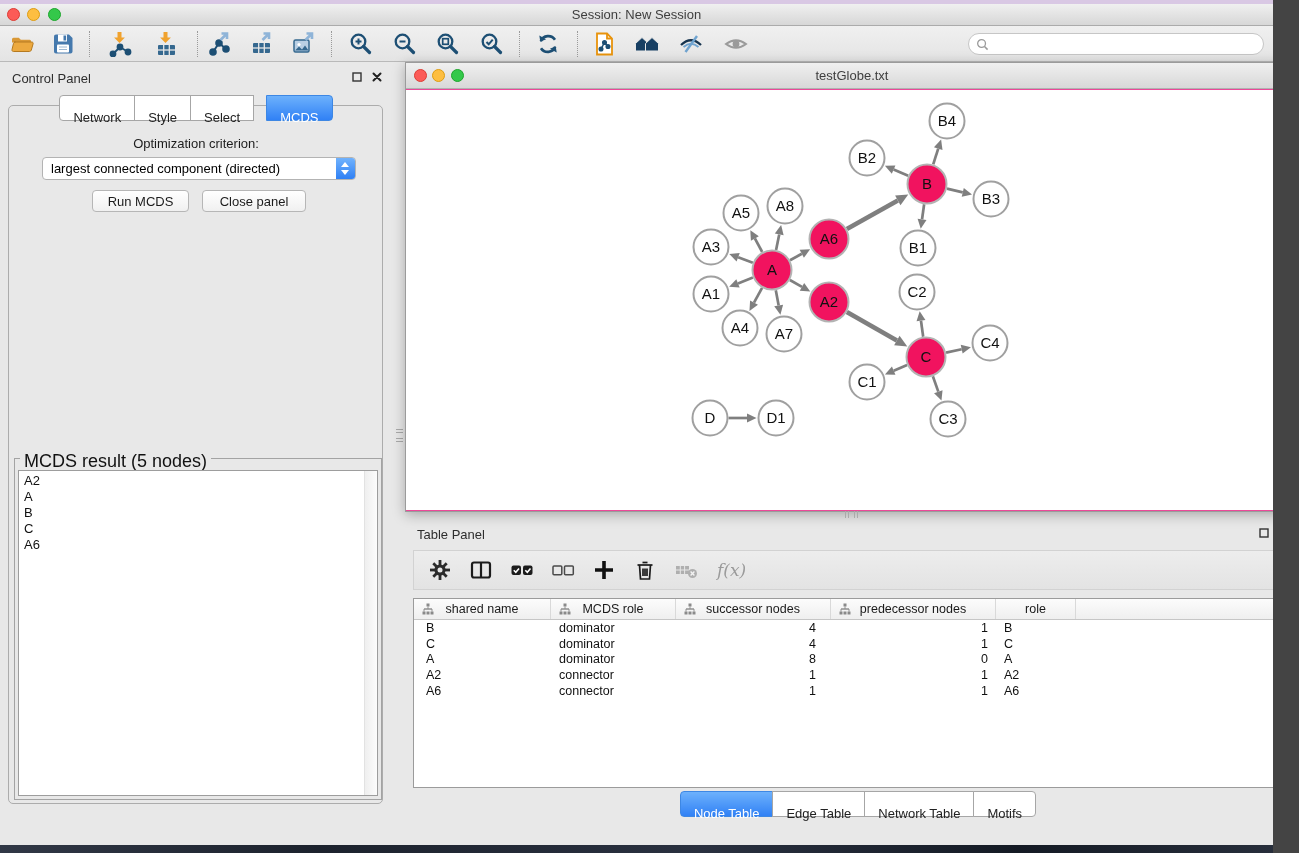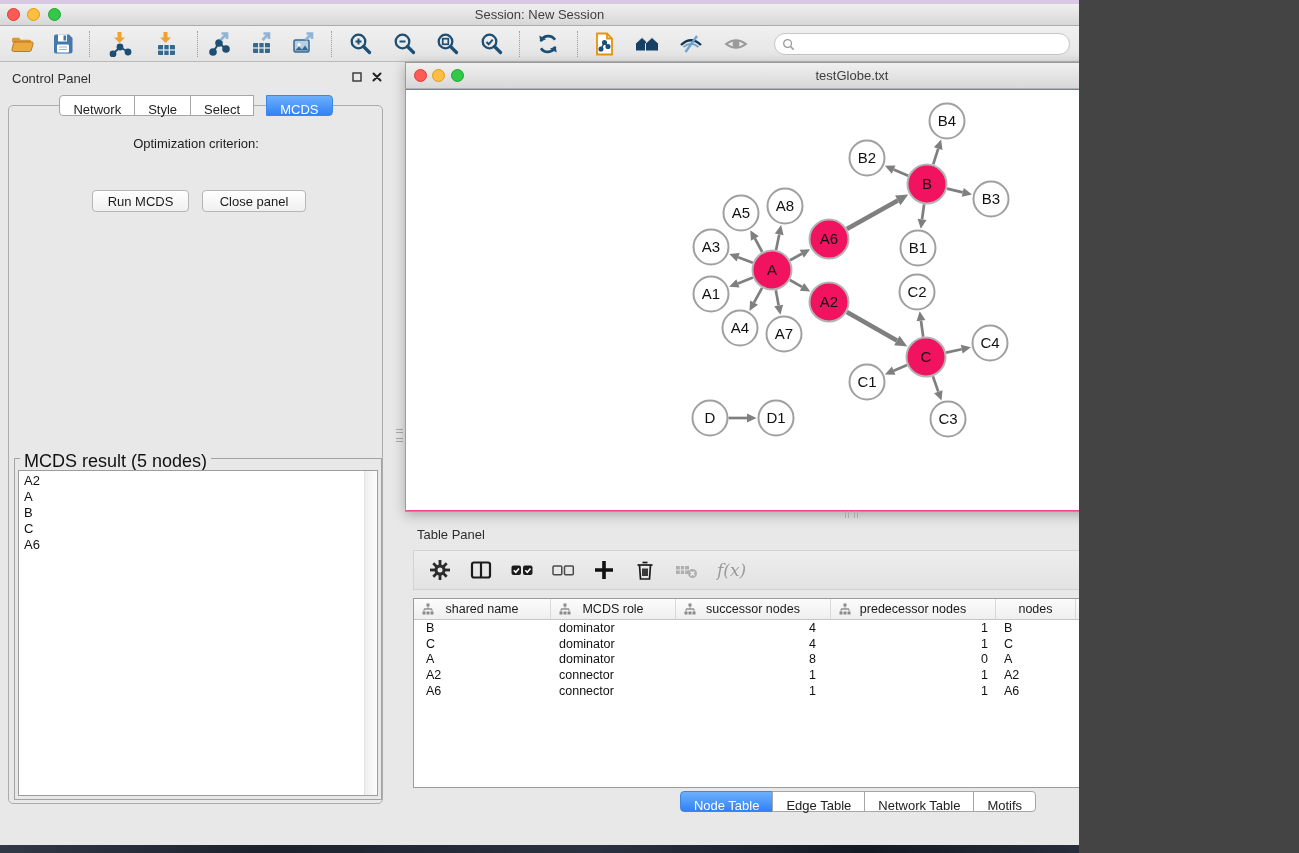--- a/index.html
+++ b/index.html
@@ -1,17 +1,17 @@
 <!DOCTYPE html>
 <html><head>
 <meta charset="utf-8">
 <style>
   * { margin:0; padding:0; box-sizing:border-box; }
   html,body { background:#444; }
-  #screen { position:relative; width:1079px; height:853px; overflow:hidden;
+  #screen { position:relative; width:1273px; height:853px; overflow:hidden;
     font-family:"Liberation Sans","DejaVu Sans",sans-serif; background:#e8e8e8; }
   
   #desktop-top { position:absolute; top:0; left:0; right:0; height:4px; background:#d9c8e4; }
   #desktop-bottom { position:absolute; bottom:0; left:0; right:0; height:8px;
     background:linear-gradient(90deg,#313846,#1c222d 25%,#2a3140 55%,#141a24 80%,#272e3b); }
   
   #titlebar { position:absolute; top:4px; left:0; right:0; height:22px;
     background:linear-gradient(#f0f0f0,#d7d7d7); border-bottom:1px solid #ababab; }
   #titlebar .title { text-align:center; line-height:21px; font-size:13px; color:#3e3e3e; }
   .tl { width:13px; height:13px; border-radius:50%; position:absolute; top:4px; }
@@ -27,21 +27,21 @@
   .tb-sep { position:absolute; top:5px; height:26px; width:0; border-left:1px dotted #9a9a9a; }
   #search-box { position:absolute; right:9px; top:7px; width:296px; height:22px;
     border-radius:12px; background:#fff; border:1px solid #c6c6c6; display:flex; align-items:center; padding-left:7px; }
   
   #content { position:absolute; top:62px; left:0; right:0; height:750px; background:#e8e8e8; }
   
   #control-panel { position:absolute; left:0; top:0; width:392px; height:750px; }
   .panel-title { position:absolute; left:12px; top:9px; font-size:13px; color:#2d2d2d; }
   .ph-icons { position:absolute; right:10px; top:10px; display:flex; gap:10px; align-items:center; }
   .cp-tabs { position:absolute; left:0; width:392px; top:33px; display:flex; justify-content:center; z-index:2; }
-  .seg-tab { height:21px; line-height:20px; padding:4px 13px; font-size:13px; background:#fff;
+  .seg-tab { height:21px; line-height:20px; padding:12px 13px; font-size:13px; background:#fff;
     border:1px solid #a6a6a6; margin-left:-1px; color:#222; }
   .seg-tab:first-child { border-radius:4px 0 0 4px; margin-left:0; }
   .seg-tab:last-child { border-radius:0 4px 4px 0; }
   .seg-tab.selected { background:linear-gradient(#6db1fc,#3181f5); color:#fff; border-color:#3d87e4;margin-left:12px; }
   #cp-box { position:absolute; left:8px; right:9px; top:43px; bottom:8px;
     border:1px solid #acacac; border-radius:5px; }
   #opt-label { position:absolute; left:0; width:392px; top:74px; text-align:center; font-size:13px; color:#1c1c1c; }
   #criterion { position:absolute; left:42px; top:95px; width:314px; height:23px; background:#fff;
     border:1px solid #b3b3b3; border-radius:4px; font-size:13px; display:flex; align-items:center; }
   #criterion .val { flex:1; padding-left:8px; white-space:nowrap; overflow:hidden; }
@@ -291,20 +291,24 @@
           </svg>
       </div>
       <div class="cp-tabs" id="cp-tabs">
           <div class="seg-tab">Network</div>
           <div class="seg-tab">Style</div>
           <div class="seg-tab">Select</div>
           <div class="seg-tab selected">MCDS</div>
         </div>
       <div id="cp-box"></div>
       <div id="opt-label">Optimization criterion:</div>
+      <div id="criterion">
+        <span class="val">largest connected component (directed)</span>
+        <span class="stepper"></span>
+      </div>
       <div class="mac-btn" id="run-btn">Run MCDS</div>
       <div class="mac-btn" id="close-btn">Close panel</div>
       <div id="result-box">
         <div id="result-legend">MCDS result (5 nodes)</div>
         <div id="result-list">
           <div id="result-items">
               <div>A2</div>
               <div>A</div>
               <div>B</div>
               <div>C</div>
@@ -545,21 +549,21 @@
                   <rect x="4.5" y="0.5" width="3" height="3"></rect>
                   <rect x="0.5" y="8.5" width="3" height="3"></rect>
                   <rect x="4.5" y="8.5" width="3" height="3"></rect>
                   <rect x="8.5" y="8.5" width="3" height="3"></rect>
                 </g>
                 <path d="M6 3.5v2.5M2 8.5V6h8v2.5M2 6h8" stroke="#8a8a8a" fill="none" stroke-width="0.9"></path>
               </svg>
               <span>predecessor nodes</span>
             </div>
             <div class="th" style="width: 80px;">
-              <span>nodes</span>
+              <span>role</span>
             </div>
           </div>
         <div id="tp-body">
             <div class="tr">
               <div class="td" style="width: 137px; text-align: left; padding-left: 12px; padding-right: 0px;">B</div>
               <div class="td" style="width: 125px; text-align: left; padding-left: 8px; padding-right: 0px;">dominator</div>
               <div class="td" style="width: 155px; text-align: right; padding-left: 0px; padding-right: 15px;">4</div>
               <div class="td" style="width: 165px; text-align: right; padding-left: 0px; padding-right: 8px;">1</div>
               <div class="td" style="width: 80px; text-align: left; padding-left: 8px; padding-right: 0px;">B</div>
             </div>

